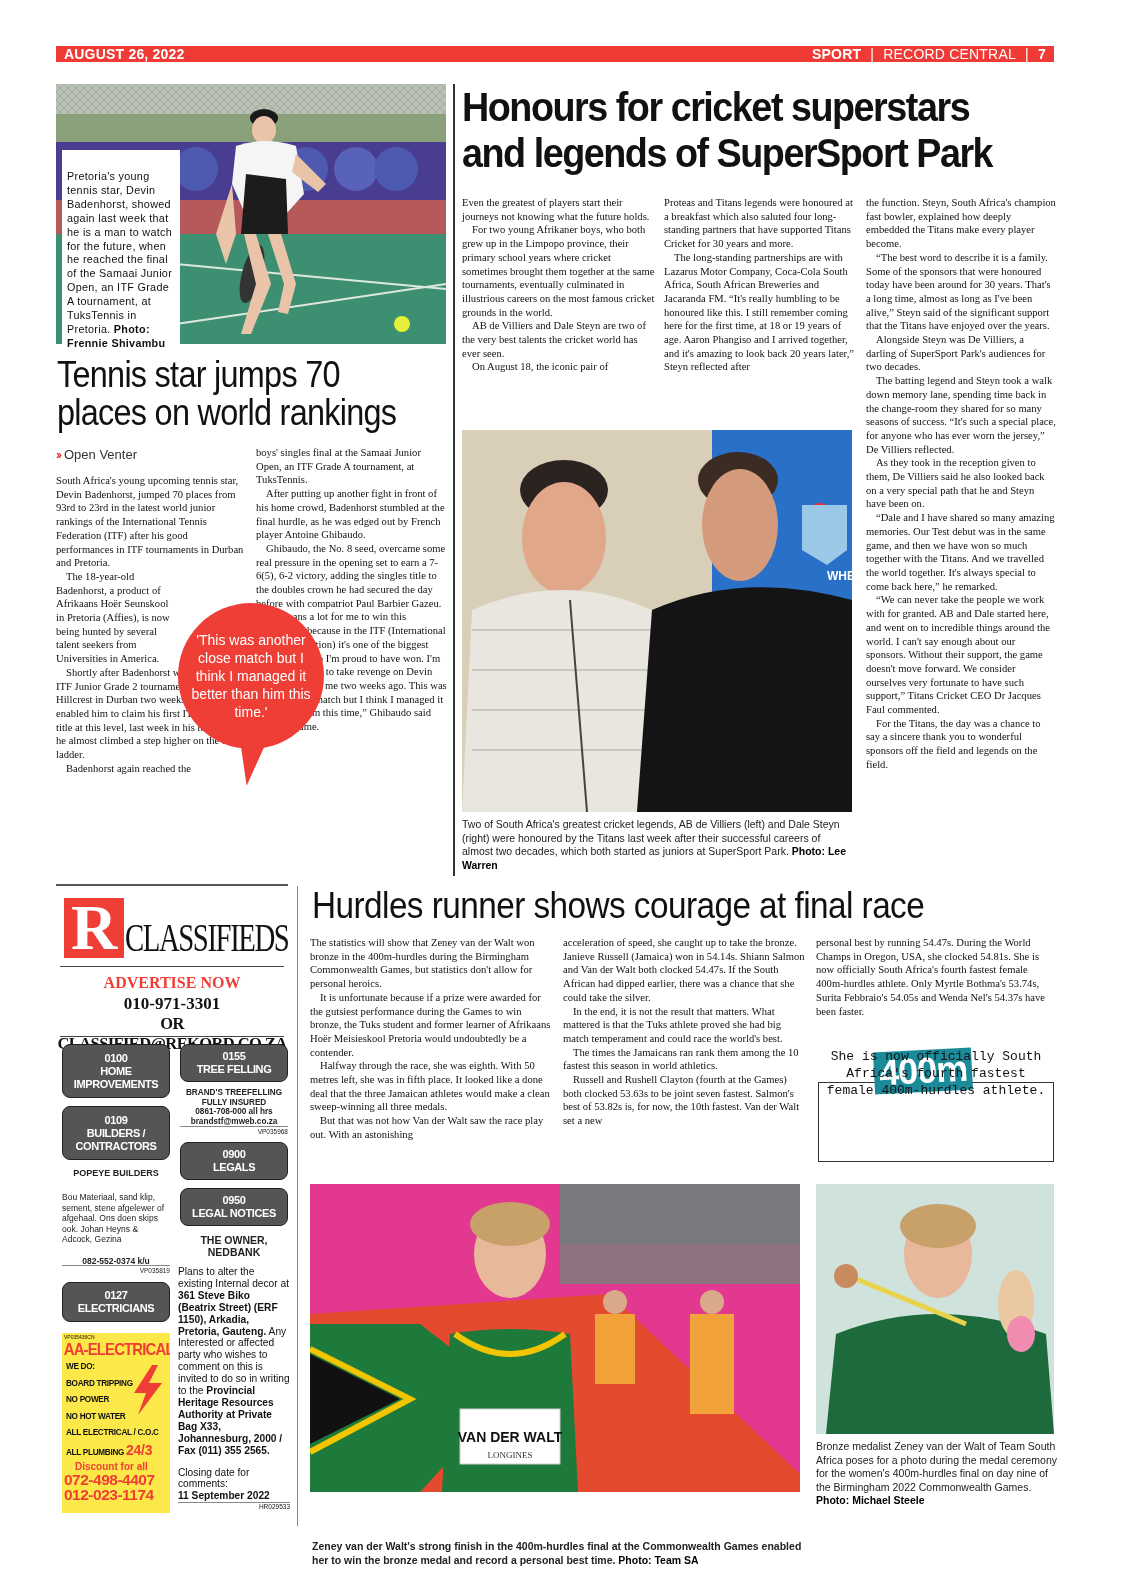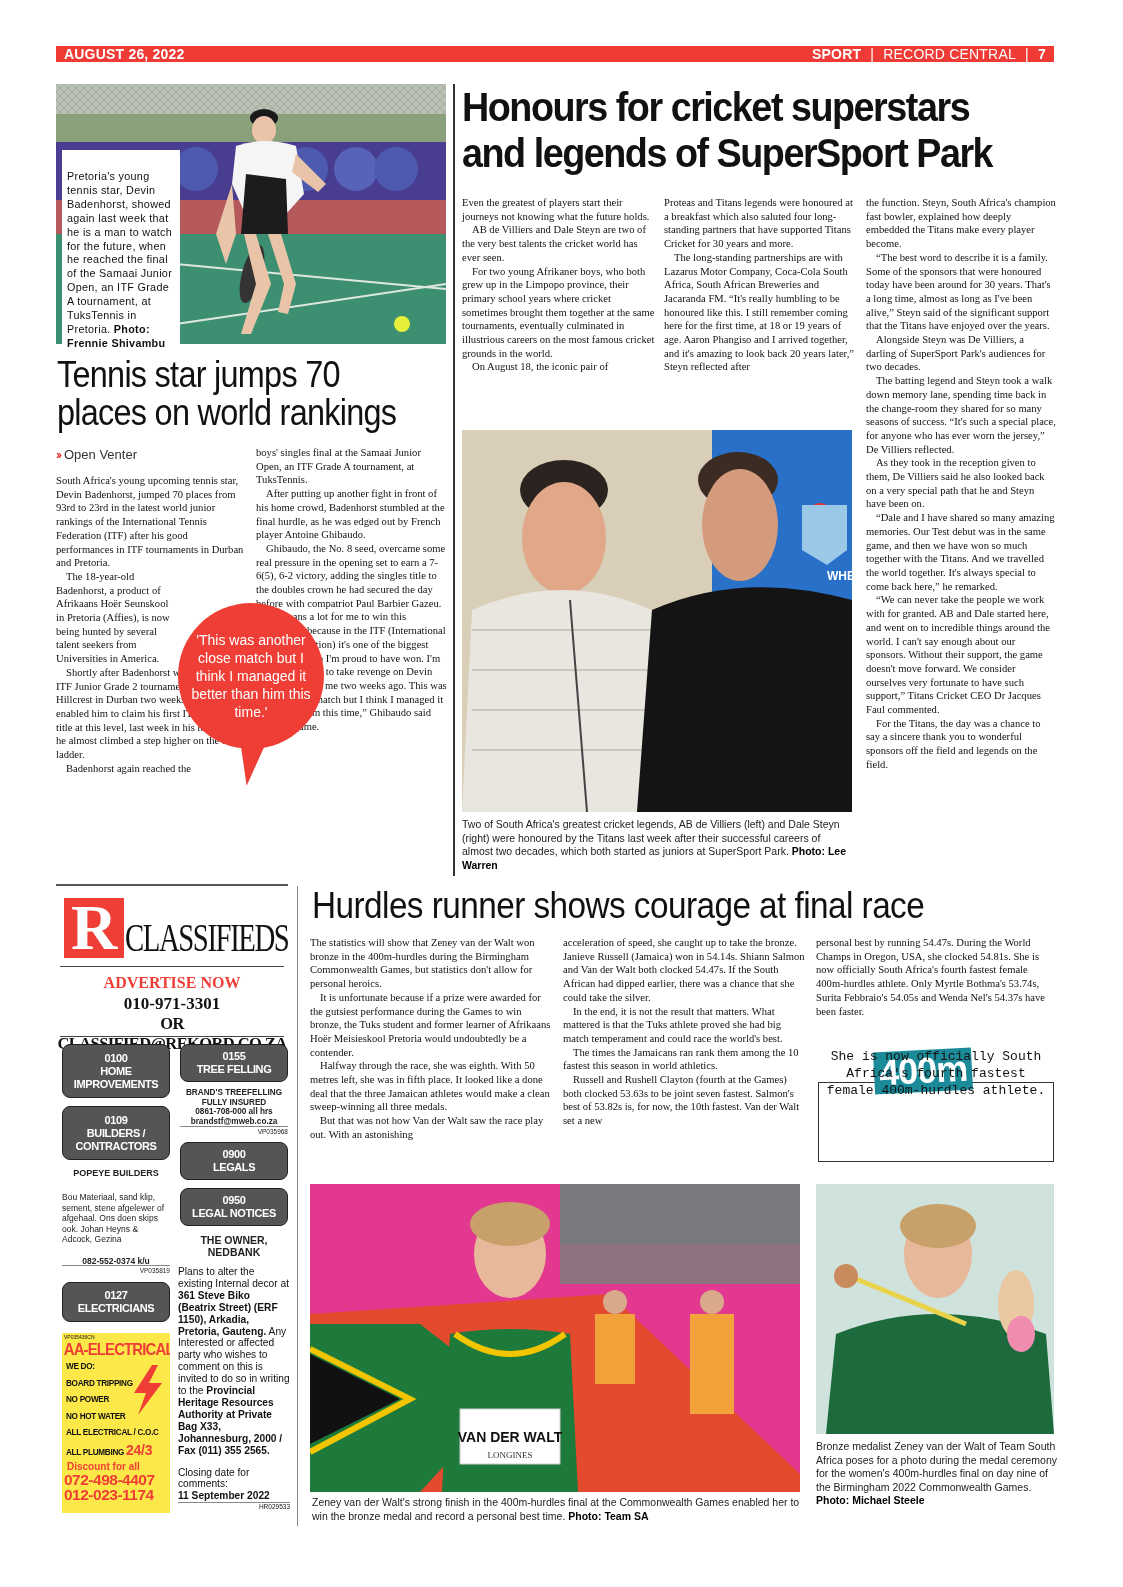--- a/index.html
+++ b/index.html
@@ -126,22 +126,22 @@
   <span>'This was another close match but I think I managed it better than him this time.'</span>
 </div>
 
 <div class="abs hl-cricket">
   <div>Honours for cricket superstars</div>
   <div>and legends of SuperSport Park</div>
 </div>
 
 <div class="abs col" style="left:462px;top:196px;width:194px;">
   <p class="first">Even the greatest of players start their journeys not knowing what the future holds.</p>
+  <p>For two young Afrikaner boys, who both grew up in the Limpopo province, their primary school years where cricket sometimes brought them together at the same tournaments, eventually culminated in illustrious careers on the most famous cricket grounds in the world.</p>
   <p>AB de Villiers and Dale Steyn are two of the very best talents the cricket world has ever seen.</p>
-  <p>For two young Afrikaner boys, who both grew up in the Limpopo province, their primary school years where cricket sometimes brought them together at the same tournaments, eventually culminated in illustrious careers on the most famous cricket grounds in the world.</p>
   <p>On August 18, the iconic pair of</p>
 </div>
 <div class="abs col" style="left:664px;top:196px;width:194px;">
   <p class="first">Proteas and Titans legends were honoured at a breakfast which also saluted four long-standing partners that have supported Titans Cricket for 30 years and more.</p>
   <p>The long-standing partnerships are with Lazarus Motor Company, Coca-Cola South Africa, South African Breweries and Jacaranda FM. “It's really humbling to be honoured like this. I still remember coming here for the first time, at 18 or 19 years of age. Aaron Phangiso and I arrived together, and it's amazing to look back 20 years later,” Steyn reflected after</p>
 </div>
 <div class="abs col" style="left:866px;top:196px;width:190px;">
   <p class="first">the function. Steyn, South Africa's champion fast bowler, explained how deeply embedded the Titans make every player become.</p>
   <p>“The best word to describe it is a family. Some of the sponsors that were honoured today have been around for 30 years. That's a long time, almost as long as I've been alive,” Steyn said of the significant support that the Titans have enjoyed over the years.</p>
   <p>Alongside Steyn was De Villiers, a darling of SuperSport Park's audiences for two decades.</p>
@@ -215,21 +215,21 @@
       <div>BOARD TRIPPING</div>
       <div>NO POWER</div>
       <div>NO HOT WATER</div>
       <div>ALL ELECTRICAL / C.O.C</div>
       <div><span>ALL PLUMBING</span> <span style="color:#ef3e36;font-size:14px;">24/3</span></div>
     </div>
     <svg class="abs" style="left:68px;top:6px;" width="34" height="50" viewBox="0 0 34 50">
       <path d="M22 0 L4 28 L16 28 L8 50 L32 18 L19 18 L28 0 Z" fill="#ef3e36"></path>
     </svg>
   </div>
-  <div style="color:#ef3e36;font-family:'Liberation Sans',sans-serif;font-weight:bold;font-size:10px;padding-left:5px;">Discount for all</div>
+  <div style="color:#ef3e36;font-family:'Liberation Sans',sans-serif;font-weight:bold;font-size:10px;padding-left:13px;">Discount for all</div>
   <div class="aa-phones">072-498-4407</div>
   <div class="aa-phones">012-023-1174</div>
 </div>
 
 <div class="cat-btn" style="left:180px;top:1044px;width:108px;height:38px;">
   <span>0155</span>
   <span>TREE FELLING</span>
 </div>
 <div class="cls-small" style="left:180px;top:1088px;width:108px;text-align:center;font-weight:bold;font-size:8.2px;line-height:9.6px;">
   <div>BRAND'S TREEFELLING</div>
@@ -301,21 +301,21 @@
 
     <ellipse cx="200" cy="70" rx="36" ry="44" fill="#e8b89a"></ellipse>
     <ellipse cx="200" cy="40" rx="40" ry="22" fill="#c7a06a"></ellipse>
     <path d="M140 150 Q200 140 260 150 L268 308 L132 308 Z" fill="#1e7a3a"></path>
     <path d="M145 150 Q200 190 255 150" fill="none" stroke="#f2c500" stroke-width="6"></path>
     <rect x="150" y="225" width="100" height="55" fill="#fff" stroke="#ccc"></rect>
     <text x="200" y="258" text-anchor="middle" font-family="Liberation Sans, sans-serif" font-weight="bold" font-size="14" fill="#111">VAN DER WALT</text>
     <text x="200" y="274" text-anchor="middle" font-family="Liberation Serif, serif" font-size="9" fill="#333">LONGINES</text>
   </svg>
 </div>
-<div class="abs caption" style="left:312px;top:1496px;width:490px;">
+<div class="abs caption" style="left:312px;top:1540px;width:490px;font-weight:bold;">
   <span>Zeney van der Walt's strong finish in the 400m-hurdles final at the Commonwealth Games enabled her to win the bronze medal and record a personal best time.</span>
   <b>Photo: Team SA</b>
 </div>
 
 <div class="abs photo" style="left:816px;top:1184px;width:238px;height:250px;">
   <svg width="238" height="250" viewBox="0 0 238 250">
     <rect width="238" height="250" fill="#cfe3dc"></rect>
     <ellipse cx="122" cy="70" rx="34" ry="44" fill="#e8b89a"></ellipse>
     <ellipse cx="122" cy="42" rx="38" ry="22" fill="#c7a06a"></ellipse>
     <path d="M20 150 Q120 110 230 150 L238 250 L10 250 Z" fill="#1d6b3c"></path>

